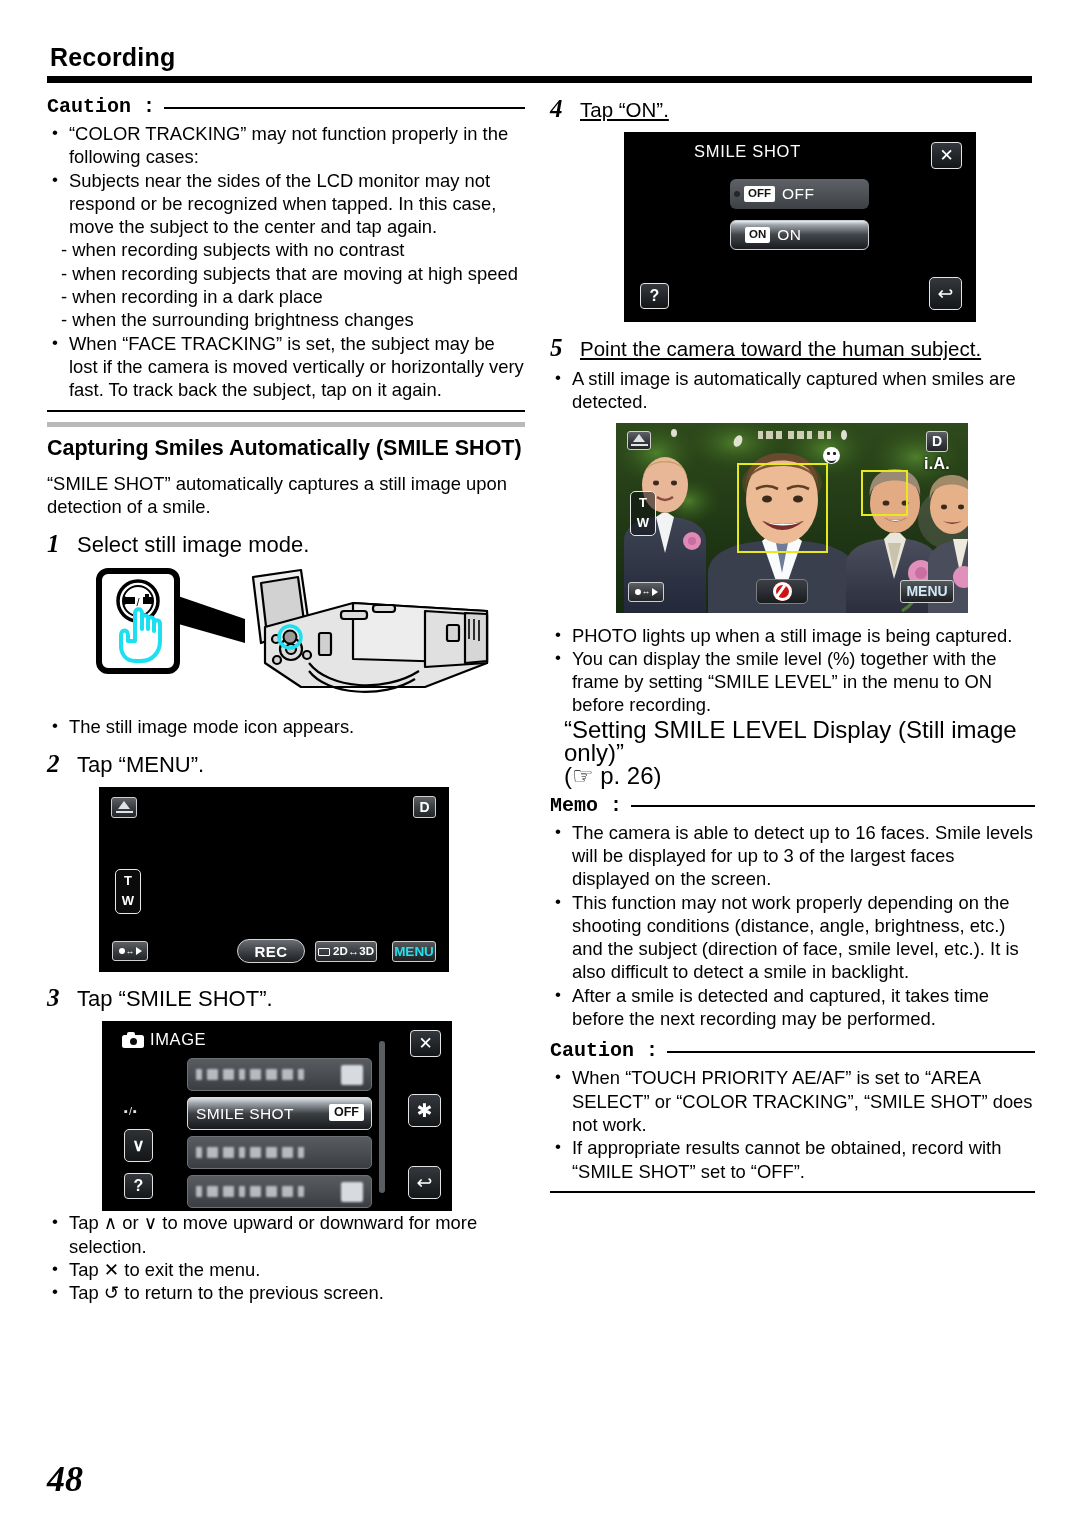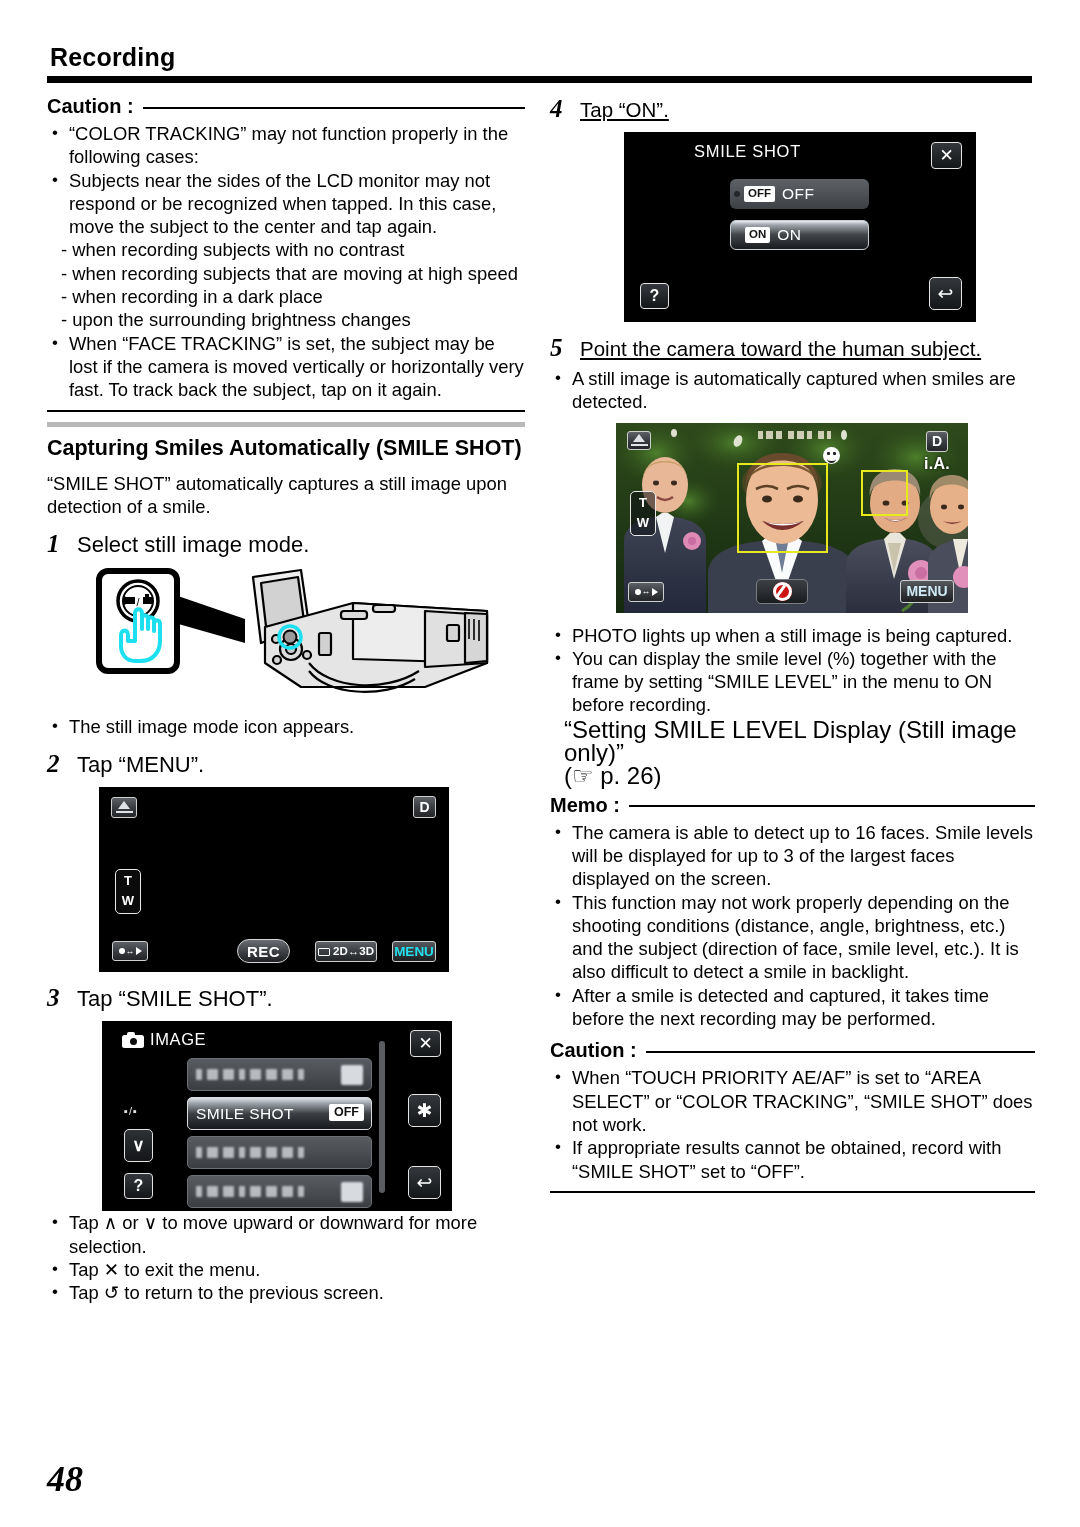--- a/index.html
+++ b/index.html
@@ -13,21 +13,21 @@
   
   .hdr-title{position:absolute;left:50px;top:43px;font-size:25px;font-weight:bold;letter-spacing:.2px;}
   .hdr-rule{position:absolute;left:47px;top:76px;width:985px;height:7px;background:#000;}
 
   
   .col-left{position:absolute;left:47px;top:95px;width:478px;}
   .col-right{position:absolute;left:550px;top:95px;width:485px;}
 
   
   .sechead{display:flex;align-items:center;margin:0 0 4px 0;}
-  .sechead .lbl{font-size:20px;font-weight:bold;white-space:nowrap;}
+  .sechead .lbl{font-size:20px;font-weight:bold;white-space:nowrap;font-family:Liberation Mono, monospace;}
   .sechead .ln{flex:1;height:2px;background:#000;margin-left:9px;position:relative;top:1px;}
 
   
   .p{font-size:18.4px;line-height:23.3px;margin:0;}
   ul.bul{list-style:none;margin:0;padding:0;}
   ul.bul > li{position:relative;padding-left:22px;font-size:18.4px;line-height:23.3px;margin:0 0 0 0;}
   ul.bul > li::before{content:"\2022";position:absolute;left:5px;top:-1px;font-size:17px;}
   .sub{padding-left:14px;font-size:18.4px;line-height:23.3px;}
   .plain{font-size:24px;line-height:23.3px;}
 
@@ -194,21 +194,21 @@
       <span class="lbl">Caution :</span>
       <span class="ln"></span>
     </div>
     <ul class="bul">
       <li>“COLOR TRACKING” may not function properly in the following cases:</li>
       <li>Subjects near the sides of the LCD monitor may not respond or be recognized when tapped. In this case, move the subject to the center and tap again.</li>
     </ul>
     <div class="sub">- when recording subjects with no contrast</div>
     <div class="sub">- when recording subjects that are moving at high speed</div>
     <div class="sub">- when recording in a dark place</div>
-    <div class="sub">- upon the surrounding brightness changes</div>
+    <div class="sub">- when the surrounding brightness changes</div>
     <ul class="bul">
       <li>When “FACE TRACKING” is set, the subject may be lost if the camera is moved vertically or horizontally very fast. To track back the subject, tap on it again.</li>
     </ul>
     <div class="rule-thin"></div>
 
     <div class="grey-rule"></div>
     <div class="h2">Capturing Smiles Automatically (SMILE SHOT)</div>
     <div class="p">“SMILE SHOT” automatically captures a still image upon detection of a smile.</div>
 
     <div class="step">
@@ -293,21 +293,21 @@
         <div>T</div>
         <div>W</div>
       </div>
       <div class="ico" style="left:13px;bottom:11px;width:36px;height:20px;">
         <span class="playicon">
             <span class="sq"></span>
             <span class="dbl">↔</span>
             <span class="ar"></span>
           </span>
       </div>
-      <div class="recbtn" style="left:138px;bottom:9px;width:53px;height:24px;font-size:15px;">REC</div>
+      <div class="recbtn" style="left:138px;bottom:9px;width:68px;height:24px;font-size:15px;">REC</div>
       <div class="ico" style="left:216px;bottom:10px;width:62px;height:21px;font-size:11.5px;gap:3px;">
         <span style="display:inline-block;width:12px;height:8px;border:1.4px solid #fff;border-radius:1px;"></span>
         <span>2D↔3D</span>
       </div>
       <div class="menubtn" style="right:13px;bottom:10px;width:44px;height:21px;font-size:13.5px;">MENU</div>
     </div>
 
     <div class="step">
       <span class="num">3</span>
       <span class="txt">Tap “SMILE SHOT”.</span>

